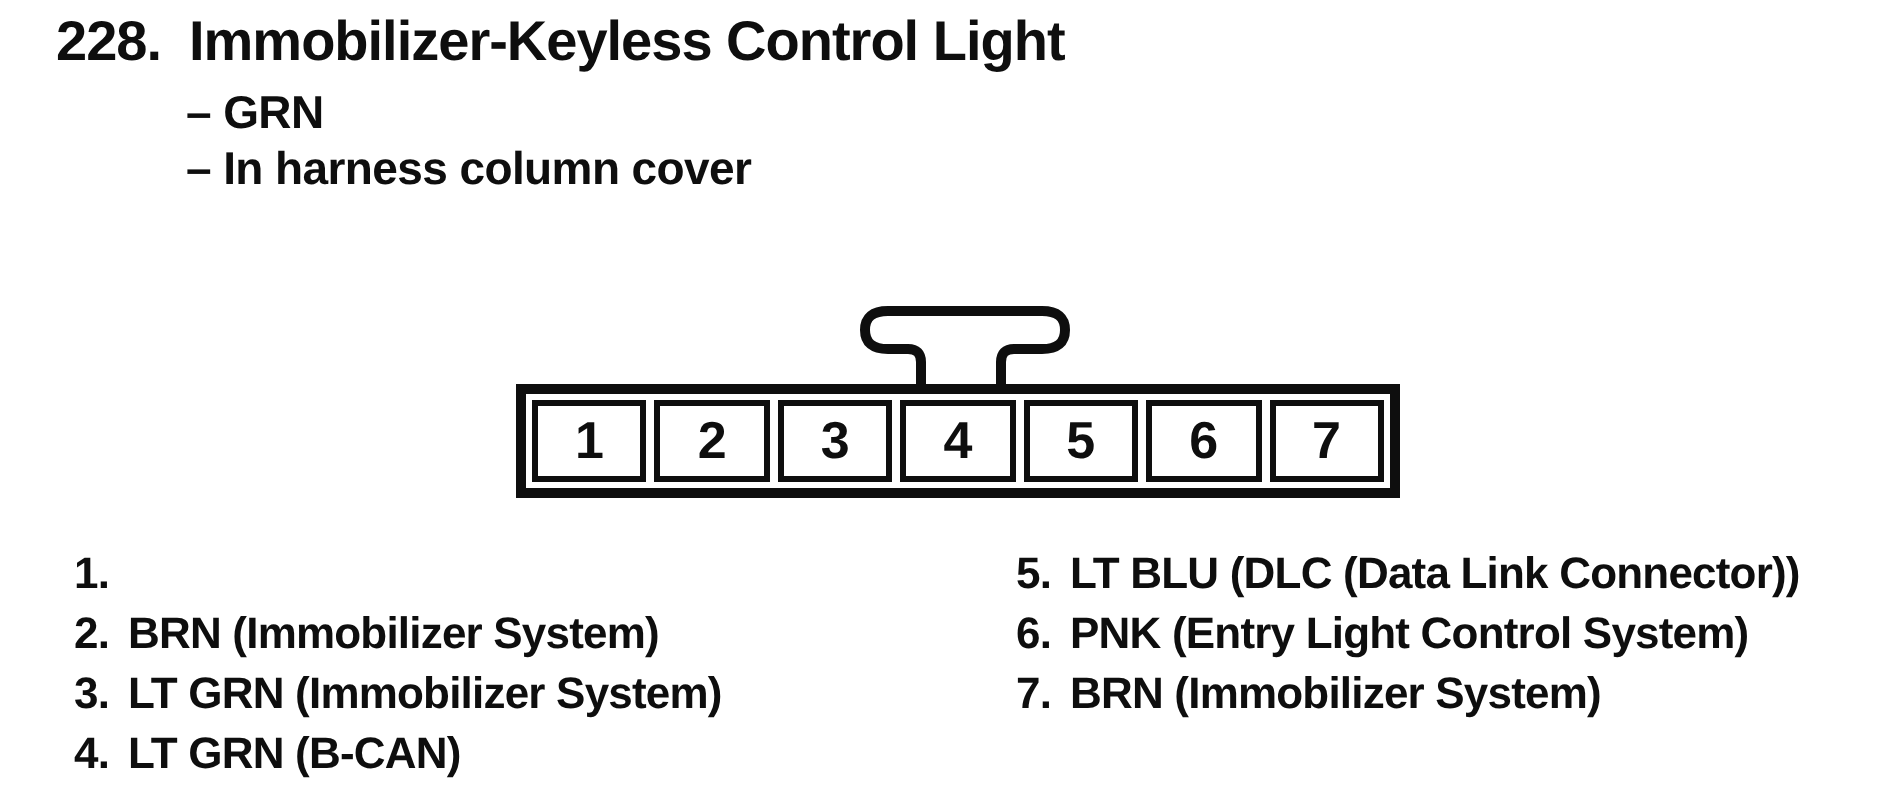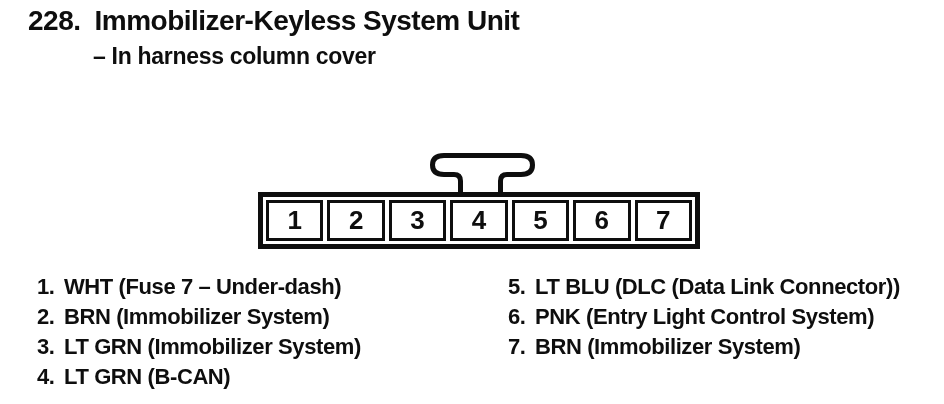--- a/index.html
+++ b/index.html
@@ -49,45 +49,45 @@
   .legend-row{display:flex;}
   .legend-num{width:27px;flex:0 0 27px;}
 </style>
 </head>
 <body>
 
 <div class="page">
 
   <div class="header">
     <span>228.</span>
-    <span>Immobilizer-Keyless System Unit</span>
+    <span>Immobilizer-Keyless Control Light</span>
   </div>
 
   <div class="attrs">
+    <div>– GRN</div>
     <div>– In harness column cover</div>
   </div>
 
   <svg class="tab-svg" width="115" height="52" viewBox="0 0 115 52">
     <path d="M 35.5 50 L 35.5 33 Q 35.5 26.5 29 26.5 L 19 26.5 Q 7.5 26.5 7.5 17 Q 7.5 7.5 19 7.5 L 96 7.5 Q 107.5 7.5 107.5 17 Q 107.5 26.5 96 26.5 L 82 26.5 Q 75.5 26.5 75.5 33 L 75.5 50" fill="#ffffff" stroke="#0e0e0e" stroke-width="5"></path>
   </svg>
 
   <div class="conn-body">
     <div class="pin-cell">1</div>
     <div class="pin-cell">2</div>
     <div class="pin-cell">3</div>
     <div class="pin-cell">4</div>
     <div class="pin-cell">5</div>
     <div class="pin-cell">6</div>
     <div class="pin-cell">7</div>
   </div>
 
   <div class="legend left">
     <div class="legend-row">
       <span class="legend-num">1.</span>
-      <span>WHT (Fuse 7 – Under-dash)</span>
     </div>
     <div class="legend-row">
       <span class="legend-num">2.</span>
       <span>BRN (Immobilizer System)</span>
     </div>
     <div class="legend-row">
       <span class="legend-num">3.</span>
       <span>LT GRN (Immobilizer System)</span>
     </div>
     <div class="legend-row">

